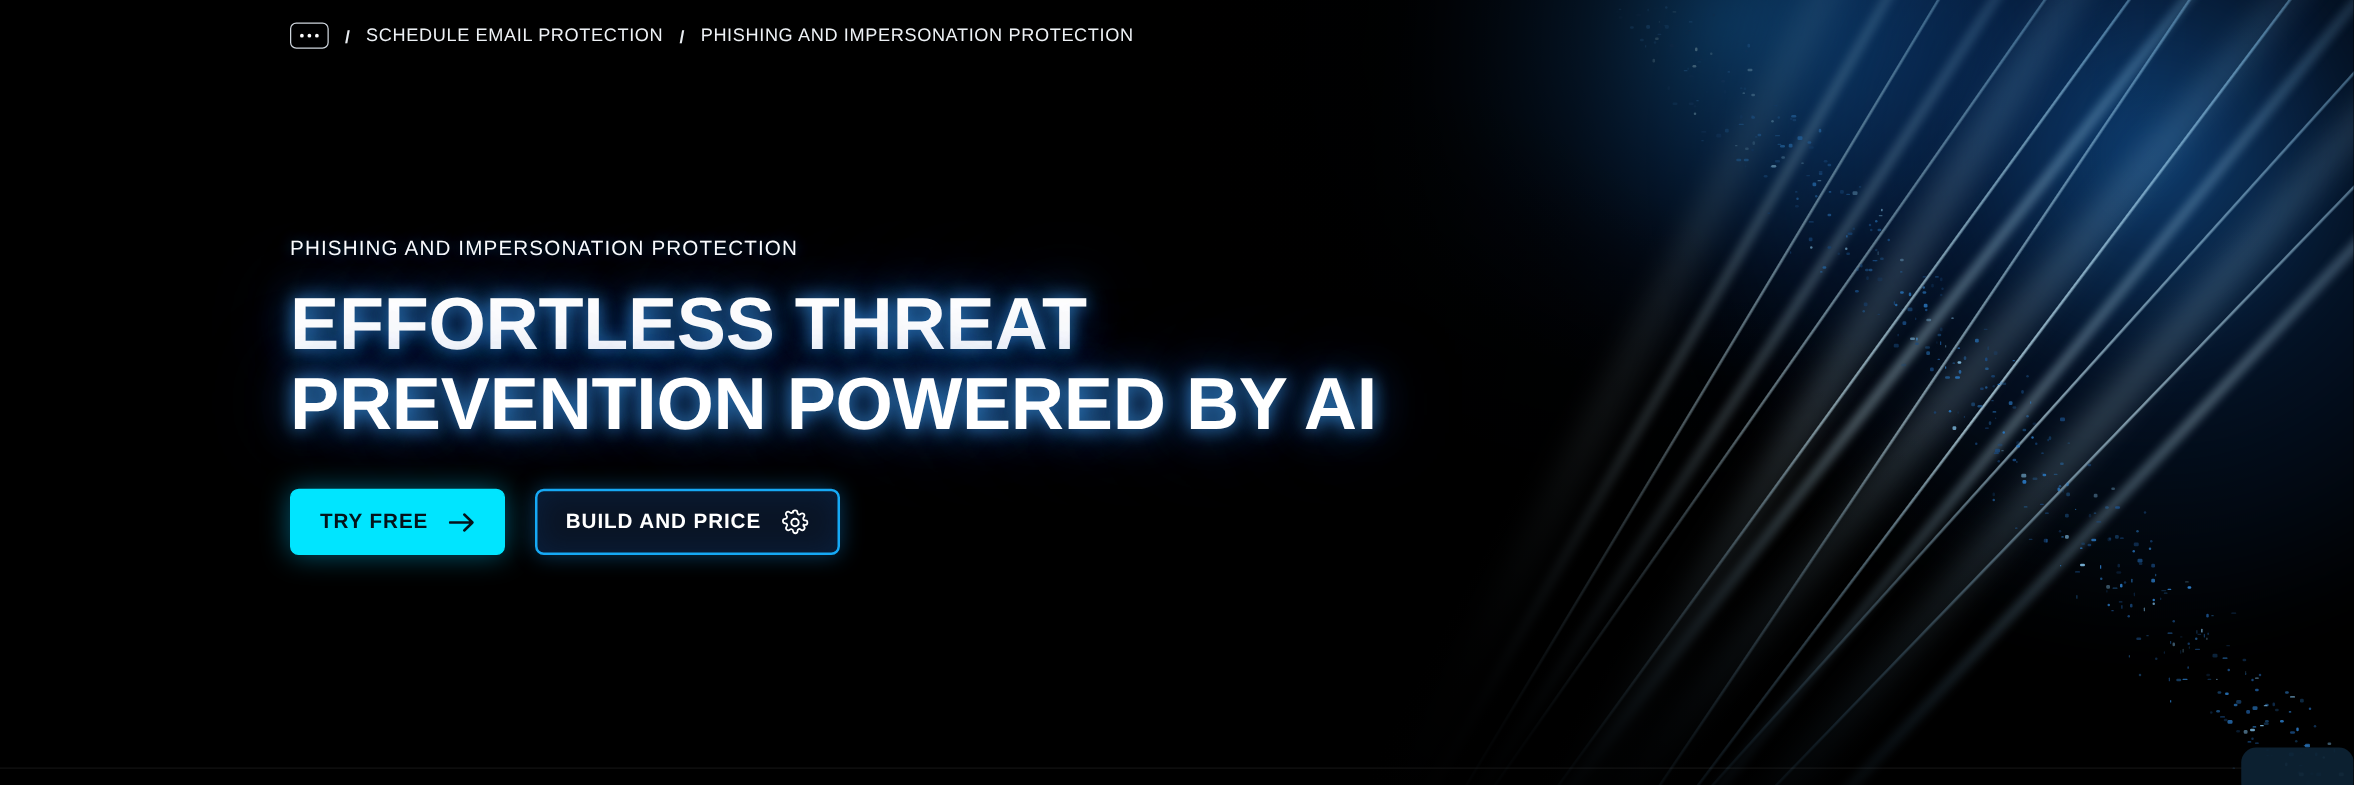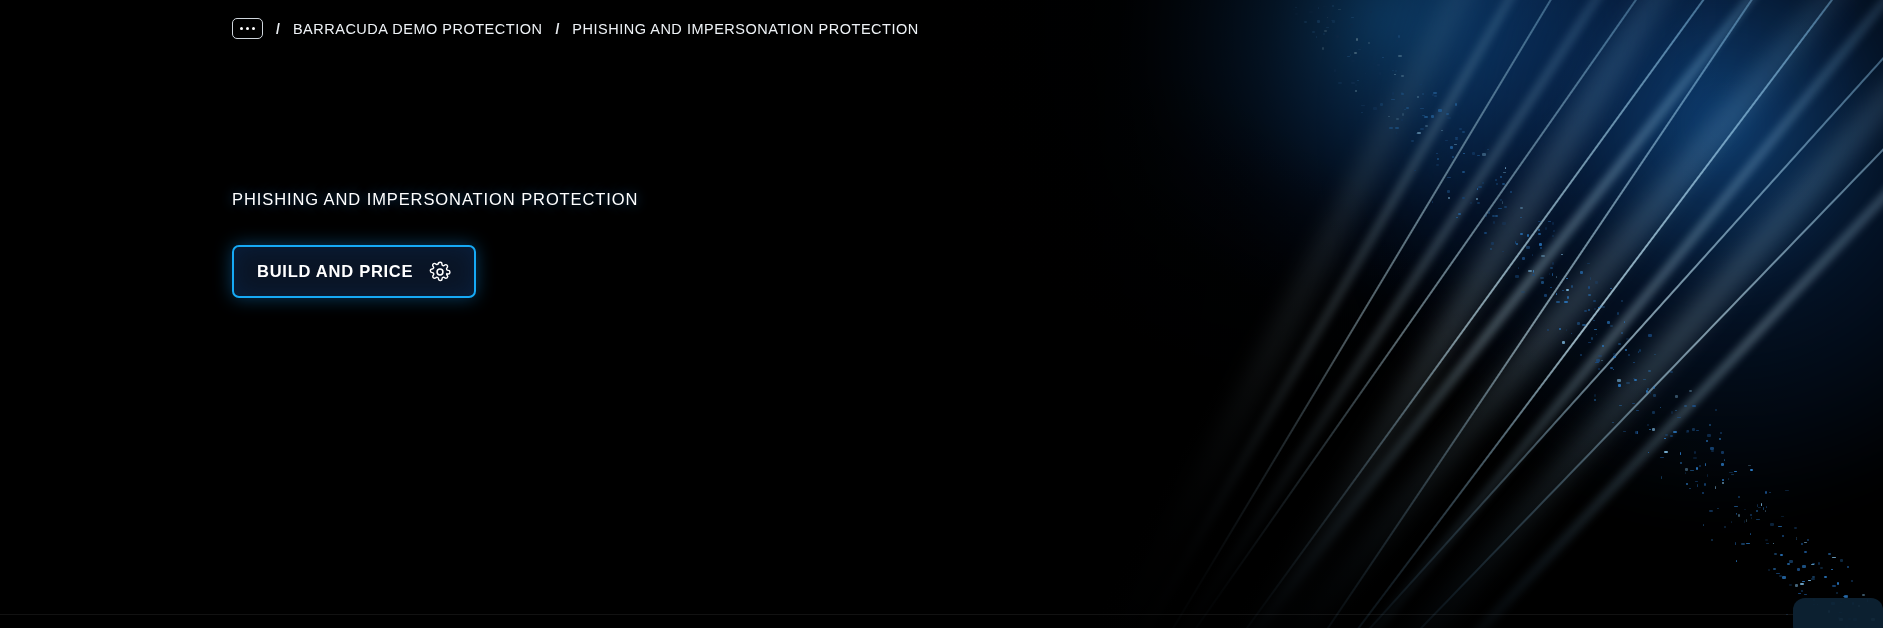--- a/index.html
+++ b/index.html
@@ -740,31 +740,41 @@
     <div class="bg-fade-bottom-left"></div>
   </div>
 
   <nav class="breadcrumb">
     <div class="crumb-ellipsis">
       <i></i>
       <i></i>
       <i></i>
     </div>
     <span class="crumb-sep">/</span>
-    <a class="crumb-link" href="#">BARRACUDA DEMO PROTECTION</a>
+    <a class="crumb-link" href="#">SCHEDULE EMAIL PROTECTION</a>
     <span class="crumb-sep">/</span>
     <span class="crumb-current">PHISHING AND IMPERSONATION PROTECTION</span>
   </nav>
 
   <div class="copy">
     <div class="eyebrow">PHISHING AND IMPERSONATION PROTECTION</div>
 
+    <h1 class="headline">
+      <span class="ln">EFFORTLESS THREAT</span>
+      <span class="ln">PREVENTION POWERED BY AI</span>
+    </h1>
 
     <div class="ctas">
 
+      <a class="btn btn-primary" href="#">
+        <span>TRY FREE</span>
+        <svg width="21" height="16" viewBox="0 0 21 16" fill="none">
+          <path d="M1 8h17.2M12.4 1.6L19 8l-6.6 6.4" stroke="#04131b" stroke-width="2" stroke-linecap="round" stroke-linejoin="round"></path>
+        </svg>
+      </a>
 
       <a class="btn btn-outline" href="#">
         <span>BUILD AND PRICE</span>
         <svg width="22" height="22" viewBox="0 0 24 24" fill="none">
           <circle cx="12" cy="12" r="3.2" stroke="#ffffff" stroke-width="1.7"></circle>
           <path d="M19.4 13.6a1.6 1.6 0 0 0 .33 1.77l.06.06a1.95 1.95 0 1 1-2.76 2.76l-.06-.06a1.6 1.6 0 0 0-1.77-.33 1.6 1.6 0 0 0-.97 1.47v.17a1.95 1.95 0 1 1-3.9 0v-.09a1.6 1.6 0 0 0-1.05-1.47 1.6 1.6 0 0 0-1.77.33l-.06.06a1.95 1.95 0 1 1-2.76-2.76l.06-.06a1.6 1.6 0 0 0 .33-1.77 1.6 1.6 0 0 0-1.47-.97H3.4a1.95 1.95 0 1 1 0-3.9h.09a1.6 1.6 0 0 0 1.47-1.05 1.6 1.6 0 0 0-.33-1.77l-.06-.06a1.95 1.95 0 1 1 2.76-2.76l.06.06a1.6 1.6 0 0 0 1.77.33h.08a1.6 1.6 0 0 0 .97-1.47V3.4a1.95 1.95 0 1 1 3.9 0v.09a1.6 1.6 0 0 0 .97 1.47 1.6 1.6 0 0 0 1.77-.33l.06-.06a1.95 1.95 0 1 1 2.76 2.76l-.06.06a1.6 1.6 0 0 0-.33 1.77v.08a1.6 1.6 0 0 0 1.47.97h.17a1.95 1.95 0 1 1 0 3.9h-.09a1.6 1.6 0 0 0-1.47.97z" stroke="#ffffff" stroke-width="1.55" stroke-linecap="round" stroke-linejoin="round"></path>
         </svg>
       </a>
 
 

